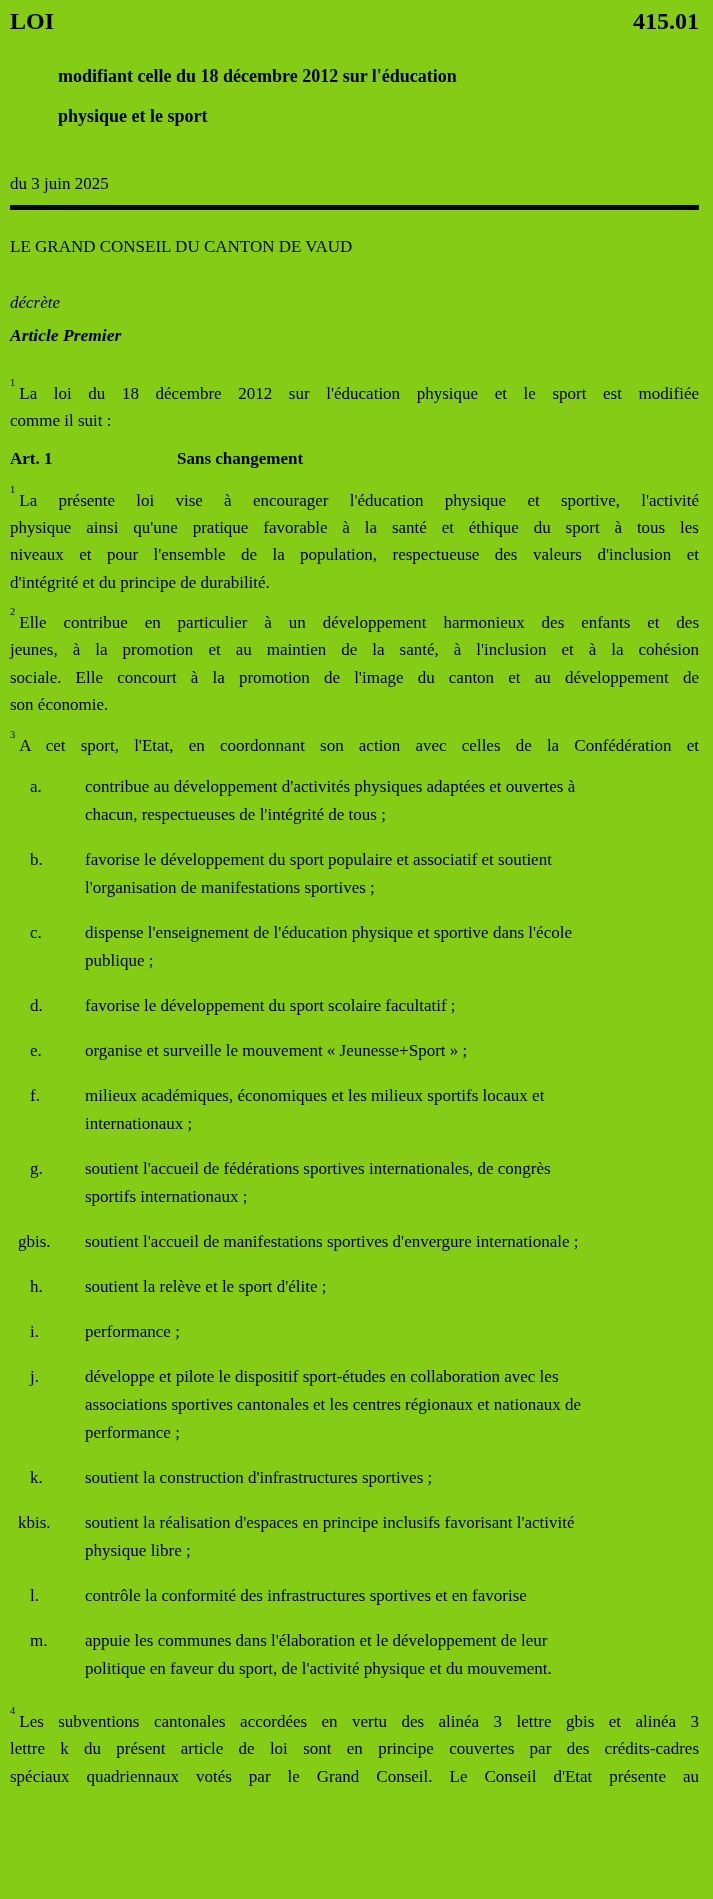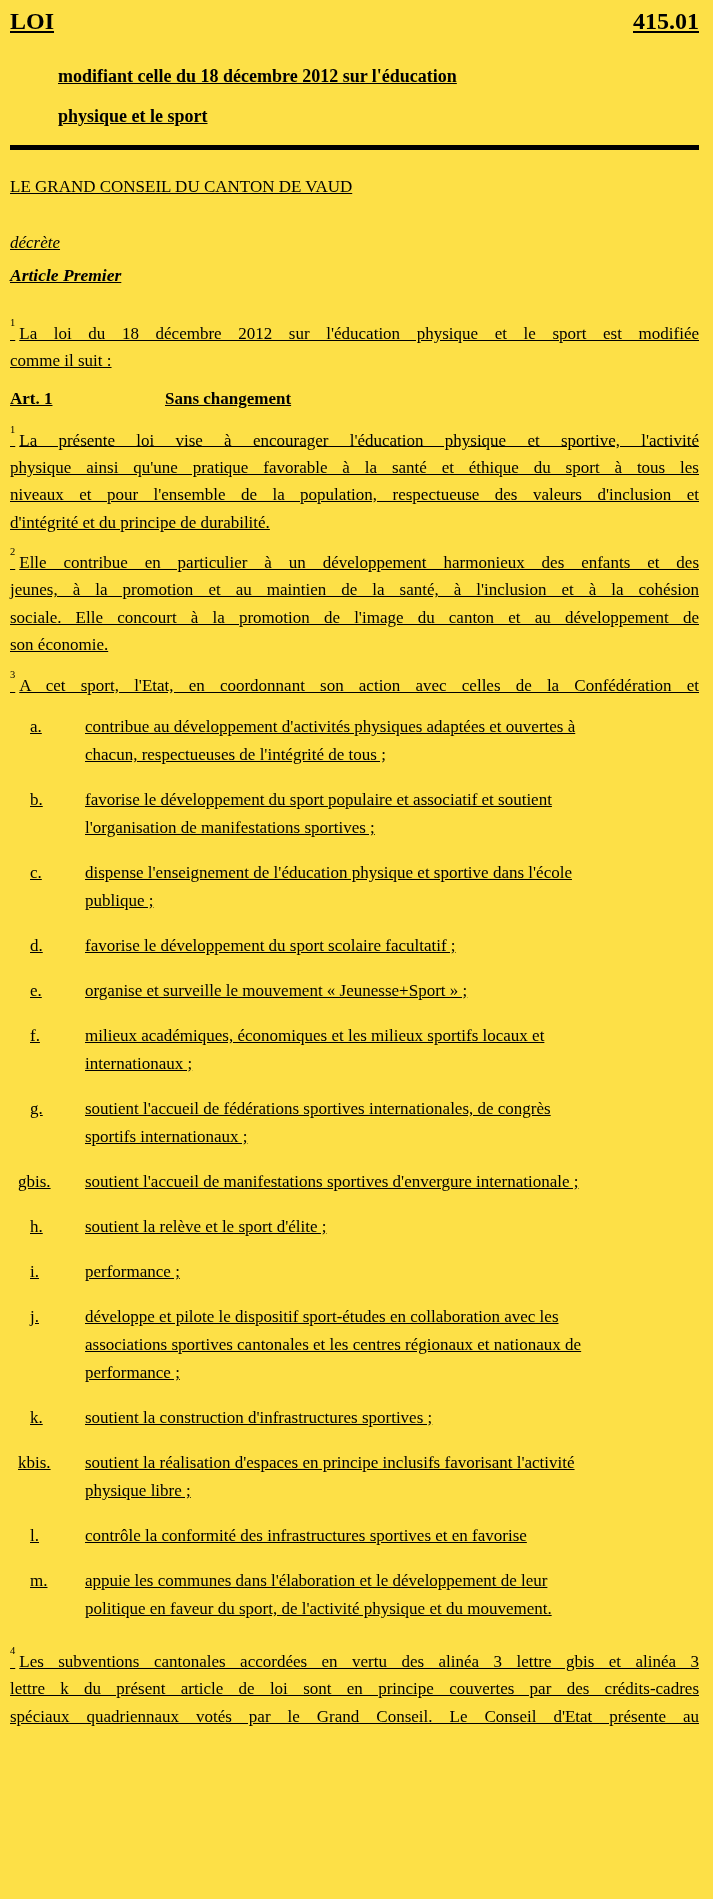--- a/index.html
+++ b/index.html
@@ -2,37 +2,36 @@
 <html lang="fr"><head>
 <meta charset="utf-8">
 <style>
   html,body{margin:0;padding:0;background:#ffffff;}
   #doc{
     position:relative;
     width:713px;height:1899px;
     box-sizing:border-box;
     padding:8px 14px 0 10px;
     overflow:hidden;
-    background:#fde047;
+    background:#84cc16;
     color:#000000;
     font-family:"Liberation Serif","DejaVu Serif",serif;
-    text-decoration:underline;
   }
   .hdr{display:flex;justify-content:space-between;align-items:baseline;
        font-weight:bold;font-size:24px;line-height:26px;}
   .title{margin-top:22px;font-weight:bold;font-size:18px;line-height:40px;margin-left:48px;}
   .title .tline{white-space:nowrap;}
   .date{margin-top:36px;font-size:17px;line-height:24px;}
   .rule{margin-top:9px;height:5px;background:#000000;}
   .authority{margin-top:25px;font-size:17px;line-height:24px;}
   .decree{margin-top:32px;font-style:italic;font-size:17px;line-height:24px;}
   .art-premier{margin-top:8px;font-weight:bold;font-style:italic;font-size:17.5px;line-height:24px;}
   .para{font-size:17px;line-height:27.5px;}
   #intro{margin-top:28px;}
-  .art-heading{margin-top:12px;display:flex;font-size:17px;font-weight:bold;line-height:23px;}
+  .art-heading{margin-top:12px;display:flex;font-size:17px;font-weight:bold;line-height:23px;gap:12px;}
   .art-label{width:155px;flex:none;}
   #paras .para:first-child{margin-top:12px;}
   #paras .para + .para{margin-top:8px;}
   .pline{text-align:justify;}
   .pline.jfull{text-align-last:justify;}
   .supnum{font-size:10.5px;position:relative;top:-6px;margin-right:4px;font-weight:normal;}
   .item{display:flex;margin-top:17px;font-size:17px;line-height:28px;}
   #list .item:first-child{margin-top:14px;}
   .item .label{width:75px;flex:none;box-sizing:border-box;padding-left:20px;}
   .item .label.bis{padding-left:8px;}
@@ -47,20 +46,21 @@
   <div class="hdr">
     <span>LOI</span>
     <span>415.01</span>
   </div>
 
   <div class="title" id="law-title">
       <div class="tline">modifiant celle du 18 décembre 2012 sur l'éducation</div>
       <div class="tline">physique et le sport</div>
     </div>
 
+  <div class="date">du 3 juin 2025</div>
 
   <div class="rule"></div>
 
   <div class="authority">LE GRAND CONSEIL DU CANTON DE VAUD</div>
 
   <div class="decree">décrète</div>
 
   <div class="art-premier">Article Premier</div>
 
   <div class="para" id="intro">

